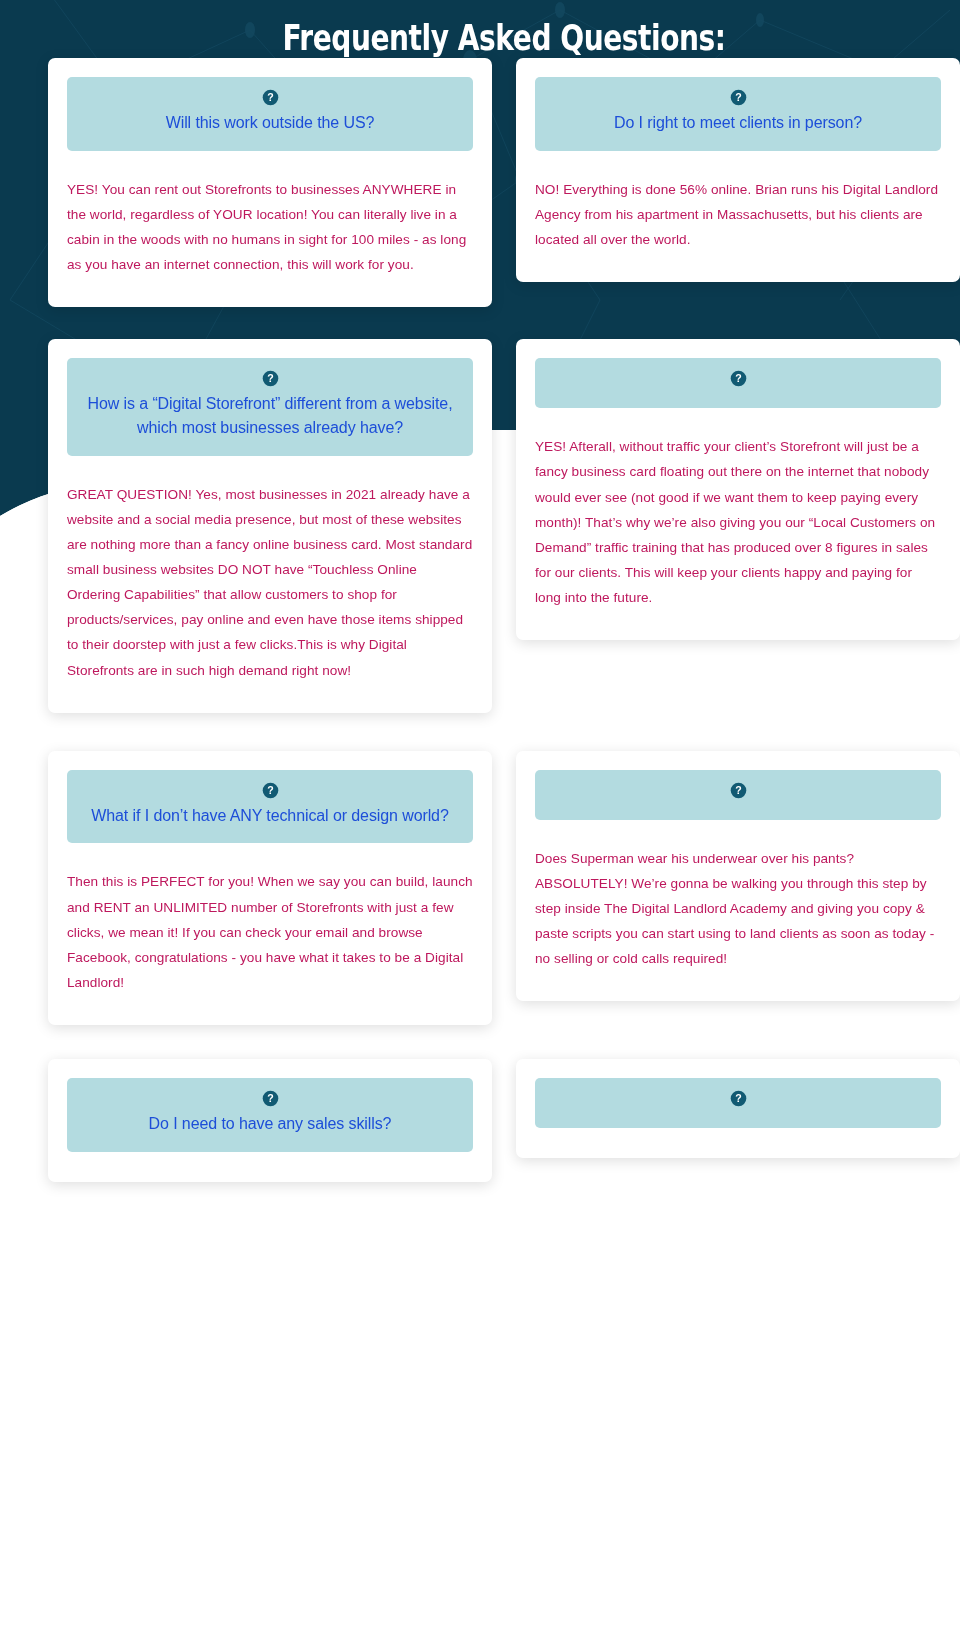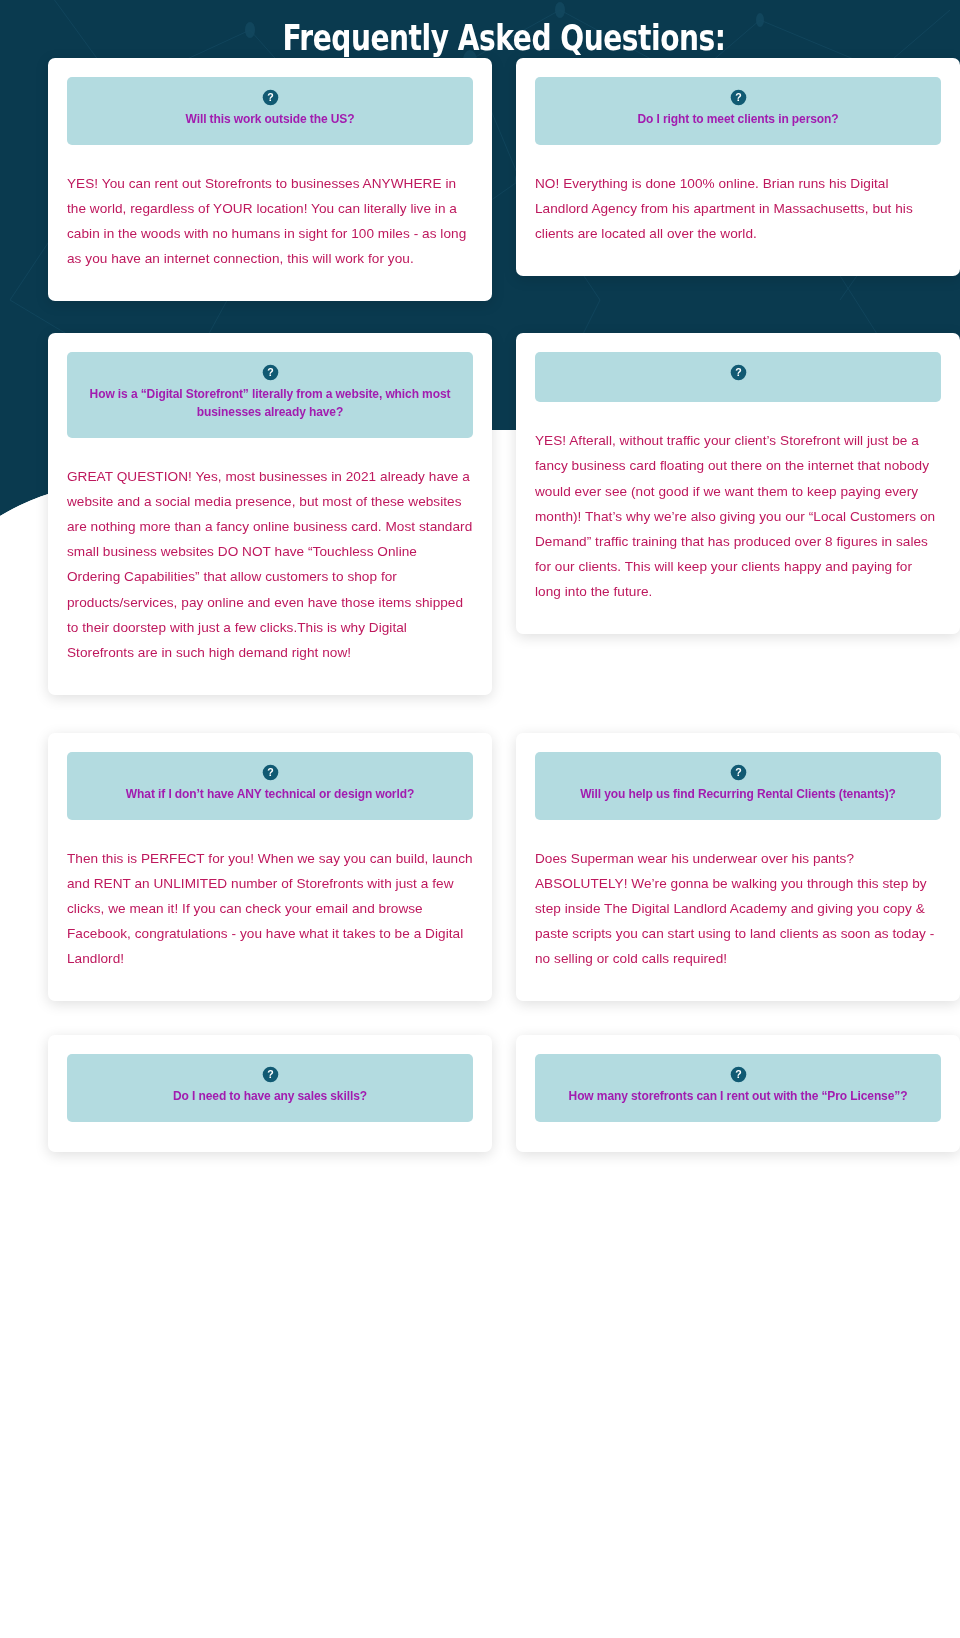--- a/index.html
+++ b/index.html
@@ -93,23 +93,23 @@
 
   .q-icon {
     display: block;
     width: 17px;
     height: 17px;
     margin: 0 auto 5px auto;
     line-height: 0;
   }
 
   .faq-question {
-    color: #a21caf;
-    font-size: 12px;
-    font-weight: 700;
+    color: #1d4ed8;
+    font-size: 16px;
+    font-weight: 400;
     line-height: 1.48;
     letter-spacing: -0.1px;
   }
 
   .faq-answer {
     color: #be185d;
     font-size: 13.6px;
     line-height: 1.85;
     padding: 26px 0 0 0;
     letter-spacing: 0.05px;
@@ -189,32 +189,32 @@
     <div class="faq-card card-r1">
       <div class="faq-header">
         <span class="q-icon">
           <svg width="17" height="17" viewBox="0 0 24 24">
               <circle cx="12" cy="12" r="11" fill="#115a73"></circle>
               <text x="12" y="17.5" text-anchor="middle" font-family="Liberation Sans, sans-serif" font-size="15" font-weight="700" fill="#ffffff">?</text>
             </svg>
         </span>
         <div class="faq-question">Do I right to meet clients in person?</div>
       </div>
-      <div class="faq-answer">NO! Everything is done 100% online. Brian runs his Digital Landlord Agency from his apartment in Massachusetts, but his clients are located all over the world.</div>
+      <div class="faq-answer">NO! Everything is done 56% online. Brian runs his Digital Landlord Agency from his apartment in Massachusetts, but his clients are located all over the world.</div>
     </div>
 
     <div class="faq-card card-r2">
       <div class="faq-header">
         <span class="q-icon">
           <svg width="17" height="17" viewBox="0 0 24 24">
               <circle cx="12" cy="12" r="11" fill="#115a73"></circle>
               <text x="12" y="17.5" text-anchor="middle" font-family="Liberation Sans, sans-serif" font-size="15" font-weight="700" fill="#ffffff">?</text>
             </svg>
         </span>
-        <div class="faq-question">How is a “Digital Storefront” literally from a website, which most businesses already have?</div>
+        <div class="faq-question">How is a “Digital Storefront” different from a website, which most businesses already have?</div>
       </div>
       <div class="faq-answer">GREAT QUESTION! Yes, most businesses in 2021 already have a website and a social media presence, but most of these websites are nothing more than a fancy online business card. Most standard small business websites DO NOT have “Touchless Online Ordering Capabilities” that allow customers to shop for products/services, pay online and even have those items shipped to their doorstep with just a few clicks.This is why Digital Storefronts are in such high demand right now!</div>
     </div>
 
     <div class="faq-card card-r2">
       <div class="faq-header">
         <span class="q-icon">
           <svg width="17" height="17" viewBox="0 0 24 24">
               <circle cx="12" cy="12" r="11" fill="#115a73"></circle>
               <text x="12" y="17.5" text-anchor="middle" font-family="Liberation Sans, sans-serif" font-size="15" font-weight="700" fill="#ffffff">?</text>
@@ -238,21 +238,20 @@
     </div>
 
     <div class="faq-card card-r3">
       <div class="faq-header">
         <span class="q-icon">
           <svg width="17" height="17" viewBox="0 0 24 24">
               <circle cx="12" cy="12" r="11" fill="#115a73"></circle>
               <text x="12" y="17.5" text-anchor="middle" font-family="Liberation Sans, sans-serif" font-size="15" font-weight="700" fill="#ffffff">?</text>
             </svg>
         </span>
-        <div class="faq-question">Will you help us find Recurring Rental Clients (tenants)?</div>
       </div>
       <div class="faq-answer">Does Superman wear his underwear over his pants? ABSOLUTELY! We’re gonna be walking you through this step by step inside The Digital Landlord Academy and giving you copy &amp; paste scripts you can start using to land clients as soon as today - no selling or cold calls required!</div>
     </div>
 
     <div class="faq-card card-r4">
       <div class="faq-header">
         <span class="q-icon">
           <svg width="17" height="17" viewBox="0 0 24 24">
               <circle cx="12" cy="12" r="11" fill="#115a73"></circle>
               <text x="12" y="17.5" text-anchor="middle" font-family="Liberation Sans, sans-serif" font-size="15" font-weight="700" fill="#ffffff">?</text>
@@ -263,18 +262,17 @@
     </div>
 
     <div class="faq-card card-r4">
       <div class="faq-header">
         <span class="q-icon">
           <svg width="17" height="17" viewBox="0 0 24 24">
               <circle cx="12" cy="12" r="11" fill="#115a73"></circle>
               <text x="12" y="17.5" text-anchor="middle" font-family="Liberation Sans, sans-serif" font-size="15" font-weight="700" fill="#ffffff">?</text>
             </svg>
         </span>
-        <div class="faq-question">How many storefronts can I rent out with the “Pro License”?</div>
       </div>
     </div>
 
   </div>
 </div>
 
 </body></html>

